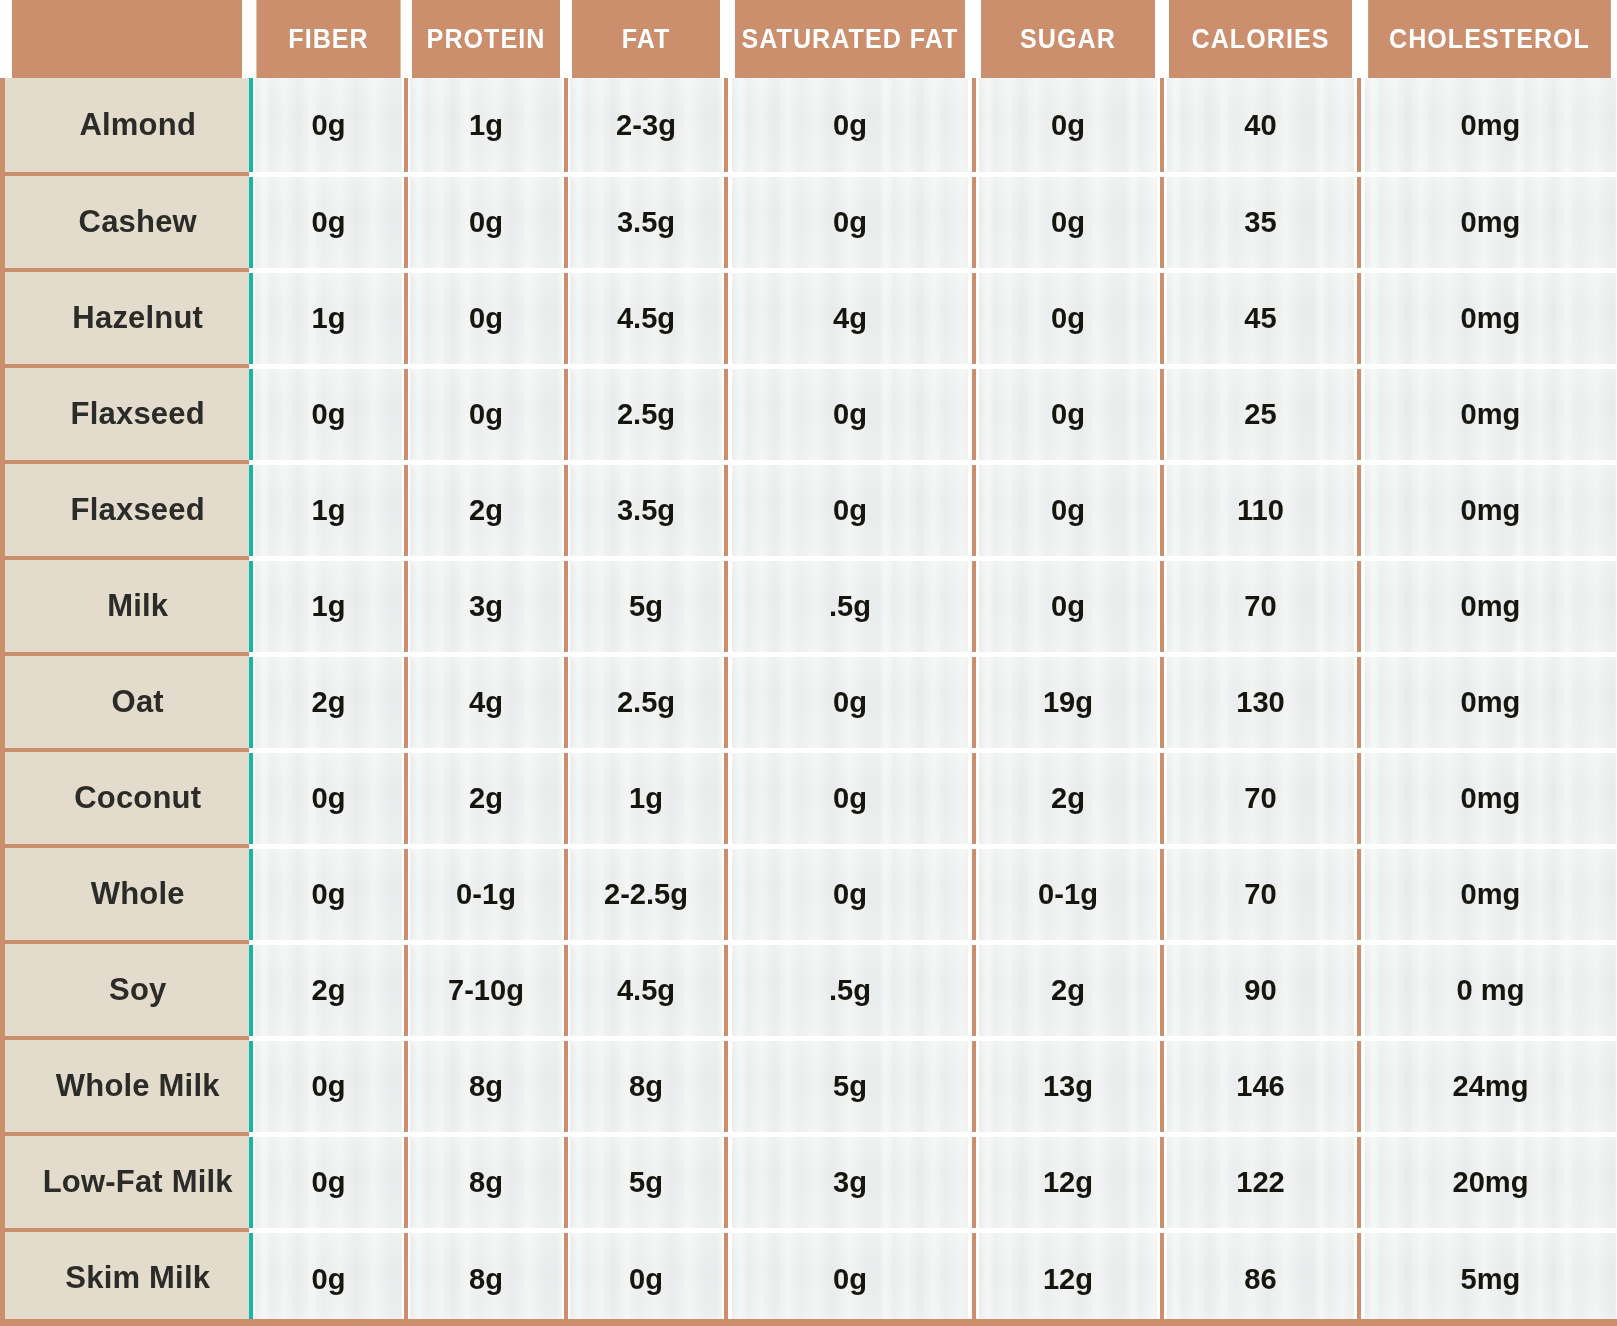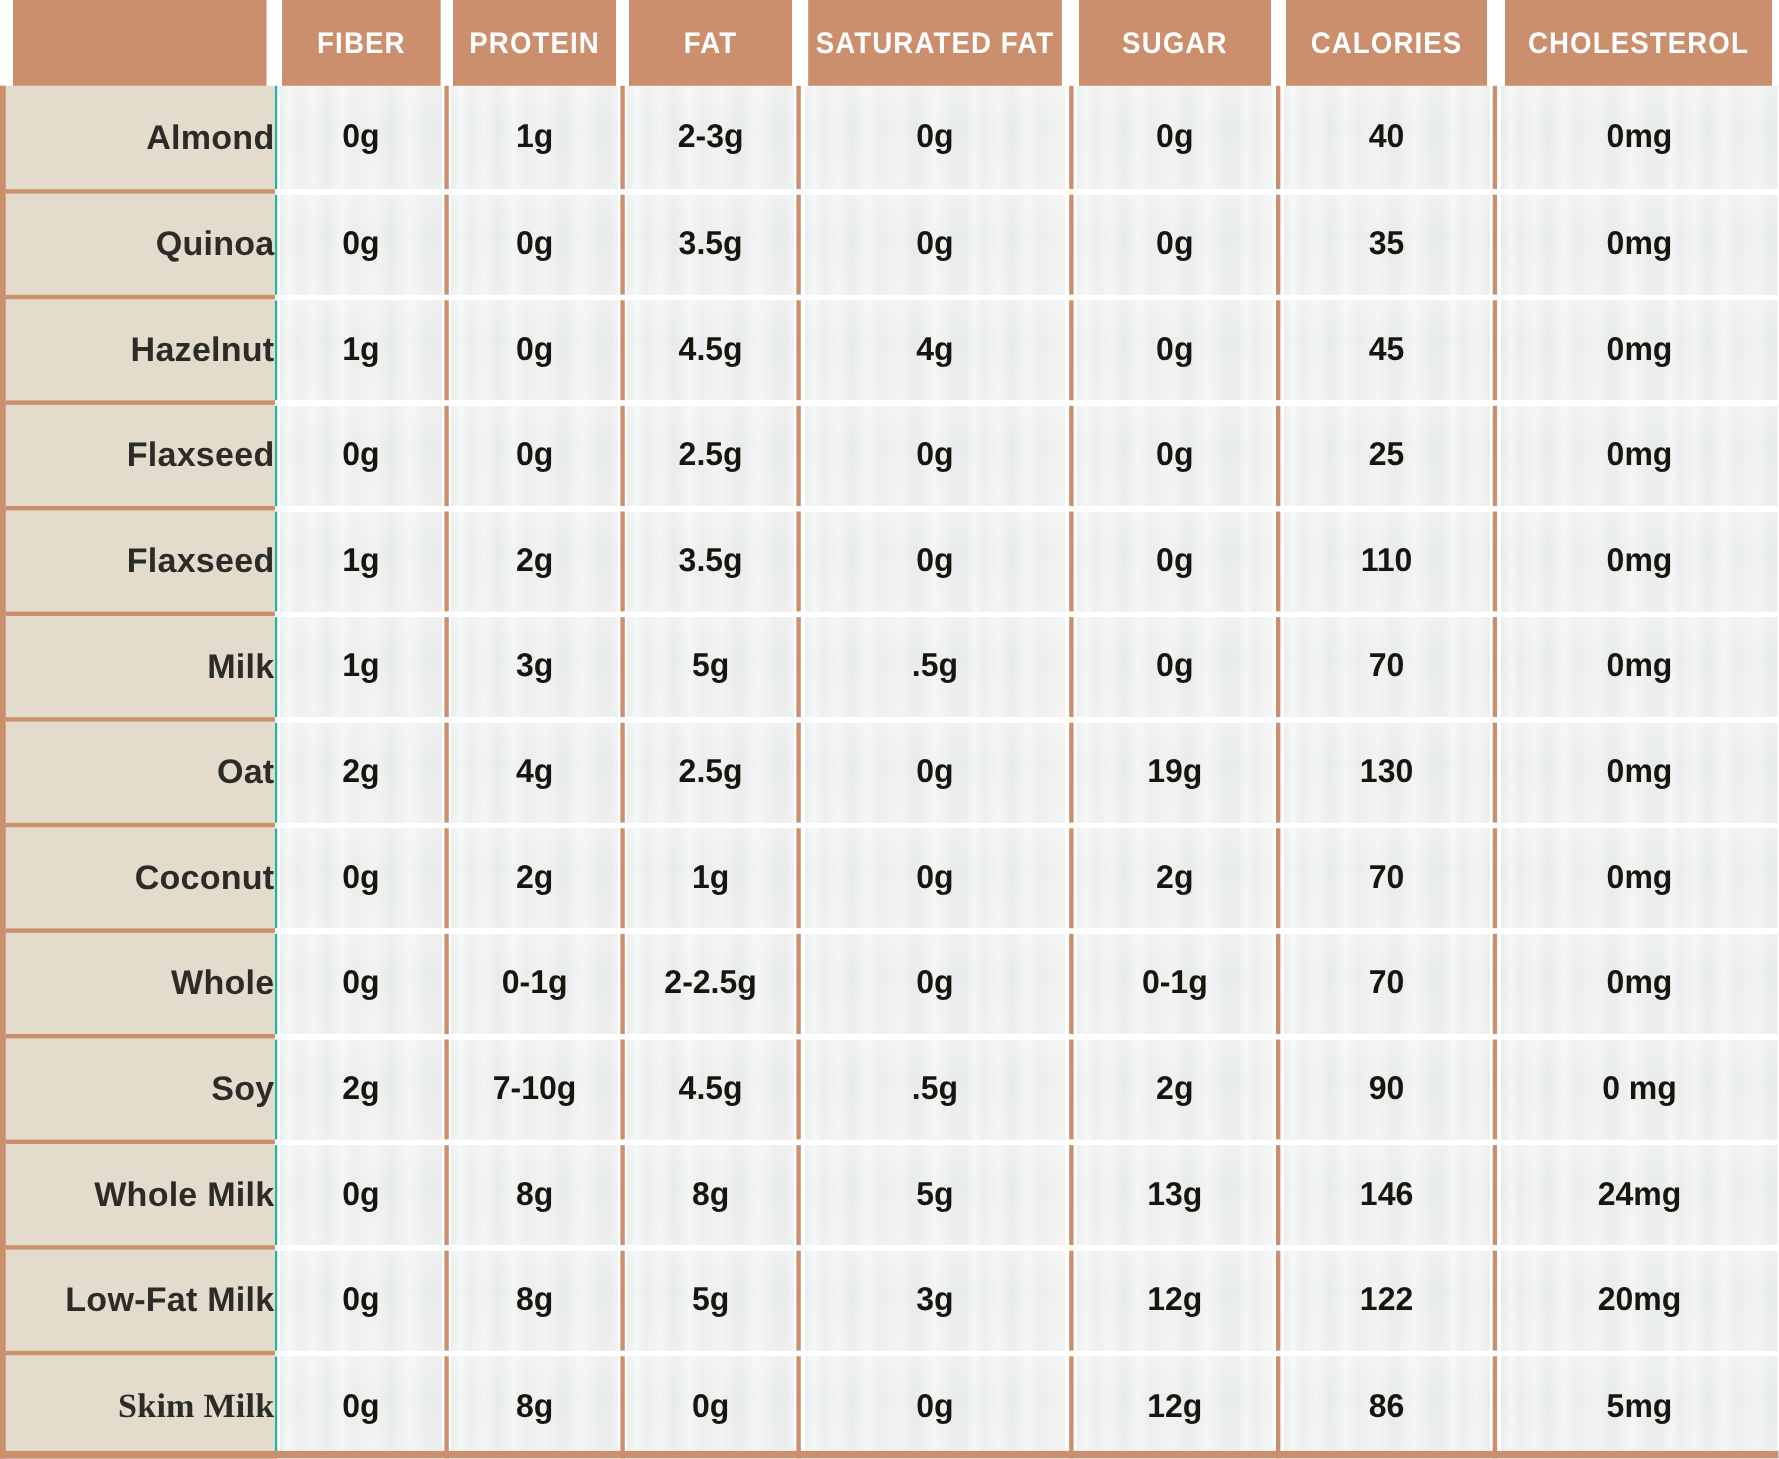--- a/index.html
+++ b/index.html
@@ -55,24 +55,24 @@
     height: 96px;
   }
 
   
   td.rowlabel {
     background: #e3dccc;
     color: #2b2b28;
     font-family: "Liberation Sans", sans-serif;
     font-weight: bold;
     font-size: 31px;
-    text-align: right;
+    text-align: center;
     vertical-align: middle;
     padding: 0 0 0 22px;
-    border-right: 2px solid #14b8a6;
+    border-right: 4px solid #14b8a6;
     border-bottom: 4px solid #cc8f6e;
     border-left: 5px solid #cc8f6e;
     white-space: nowrap;
     letter-spacing: 0.2px;
   }
   tbody tr:first-child td.rowlabel {
     border-top: 0;
   }
 
   
@@ -109,21 +109,20 @@
     transform: scaleX(0.97);
   }
   td.data.lastcol {
     border-right: 0;
   }
   tbody tr:last-child td.data {
     border-bottom: 0;
   }
   tbody tr:last-child td.rowlabel {
     border-bottom: 5px solid #cc8f6e;
-    font-family: Liberation Serif, serif;
   }
 
   
   #bottom-rule {
     position: absolute;
     left: 0;
     bottom: 0;
     width: 1617px;
     height: 7px;
     background: #cc8f6e;
@@ -162,21 +161,21 @@
         <td class="data">0g</td>
         <td class="data">1g</td>
         <td class="data">2-3g</td>
         <td class="data">0g</td>
         <td class="data">0g</td>
         <td class="data">40</td>
         <td class="data lastcol">0mg</td>
       </tr>
 
       <tr>
-        <td class="rowlabel">Quinoa</td>
+        <td class="rowlabel">Cashew</td>
         <td class="data">0g</td>
         <td class="data">0g</td>
         <td class="data">3.5g</td>
         <td class="data">0g</td>
         <td class="data">0g</td>
         <td class="data">35</td>
         <td class="data lastcol">0mg</td>
       </tr>
 
       <tr>

